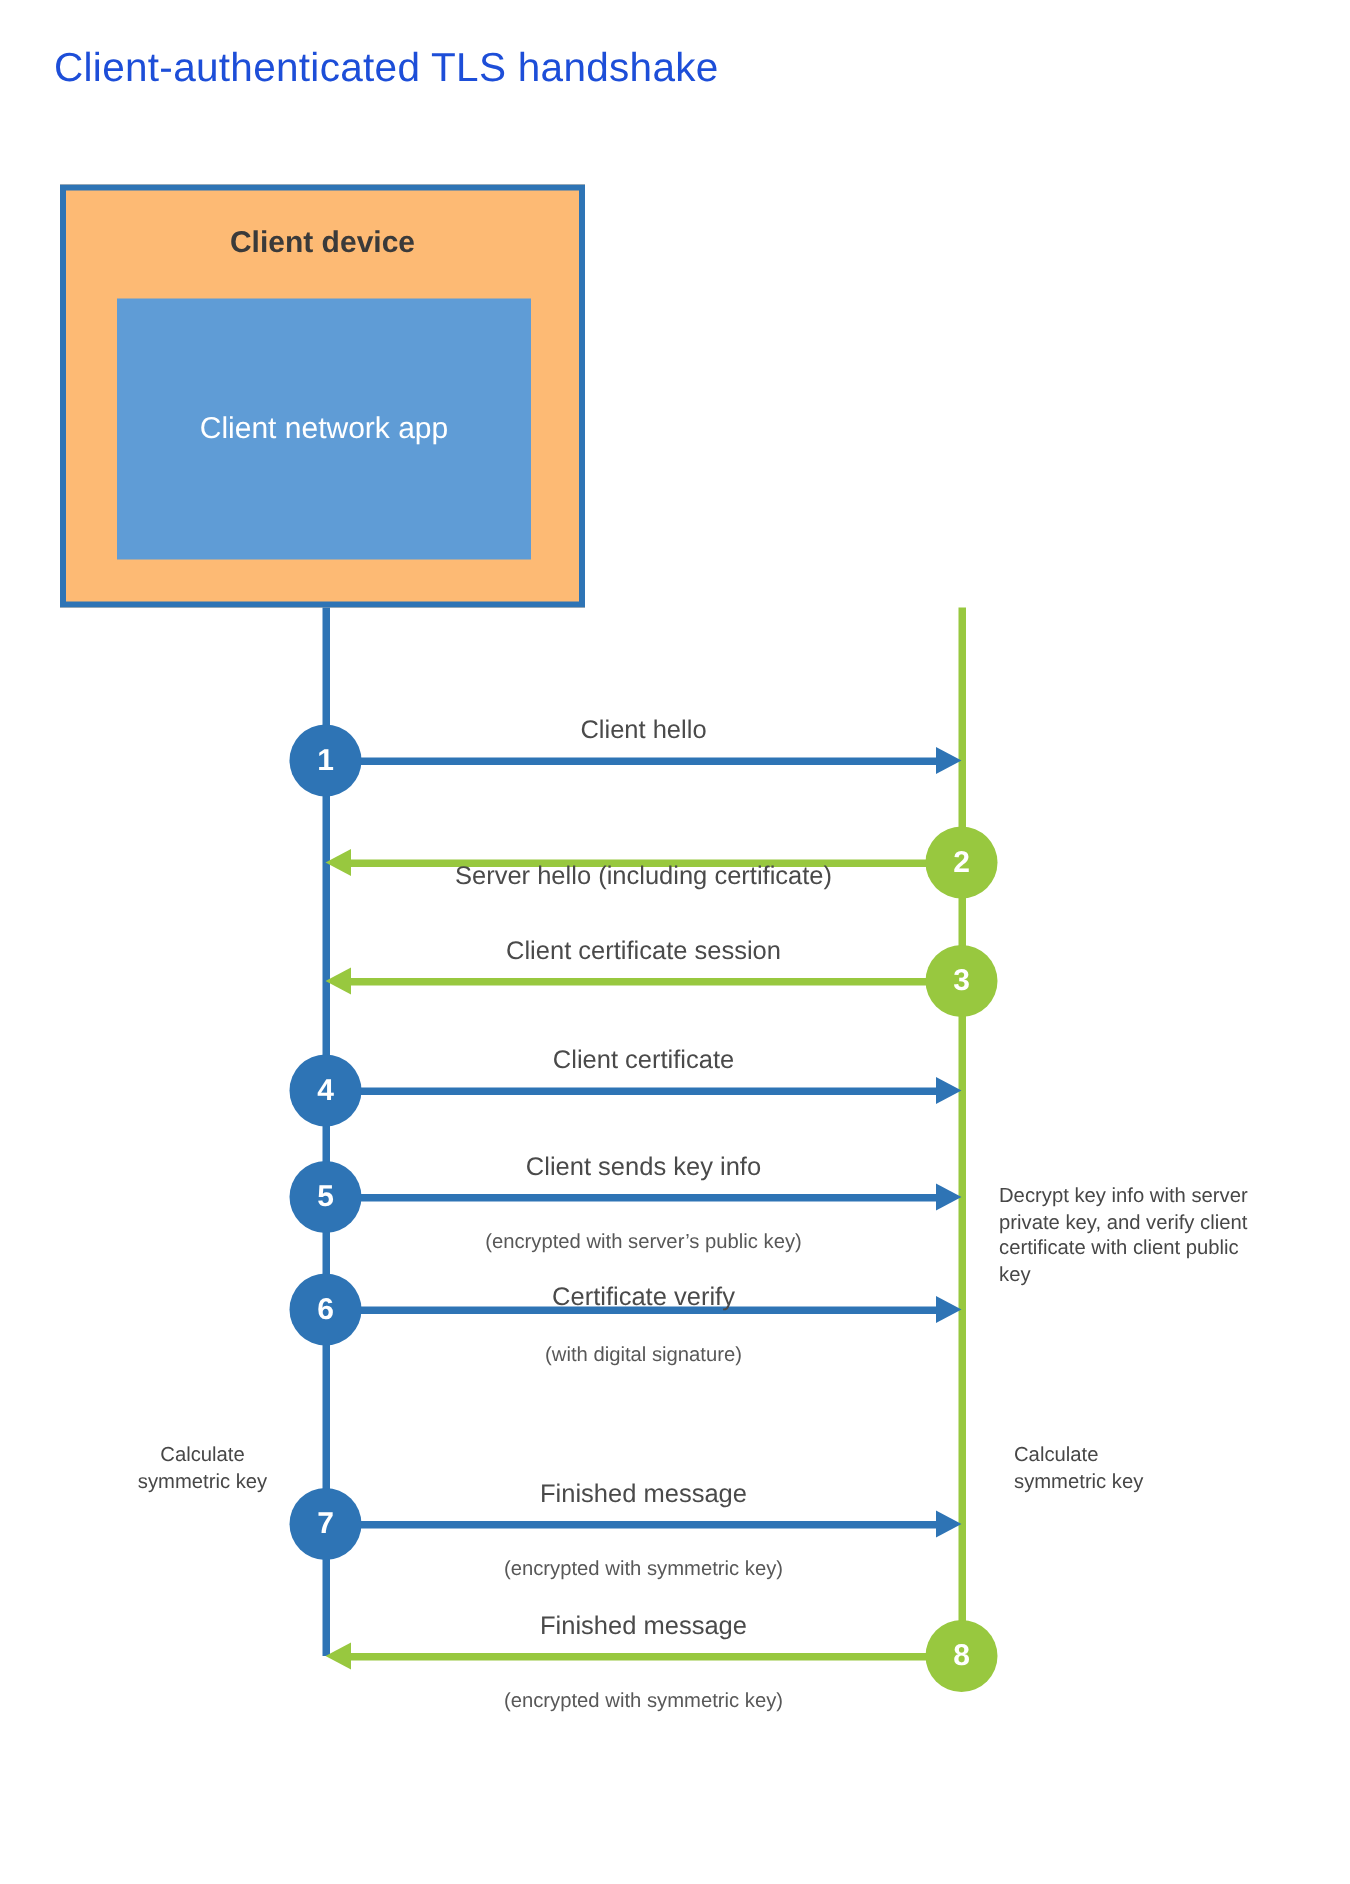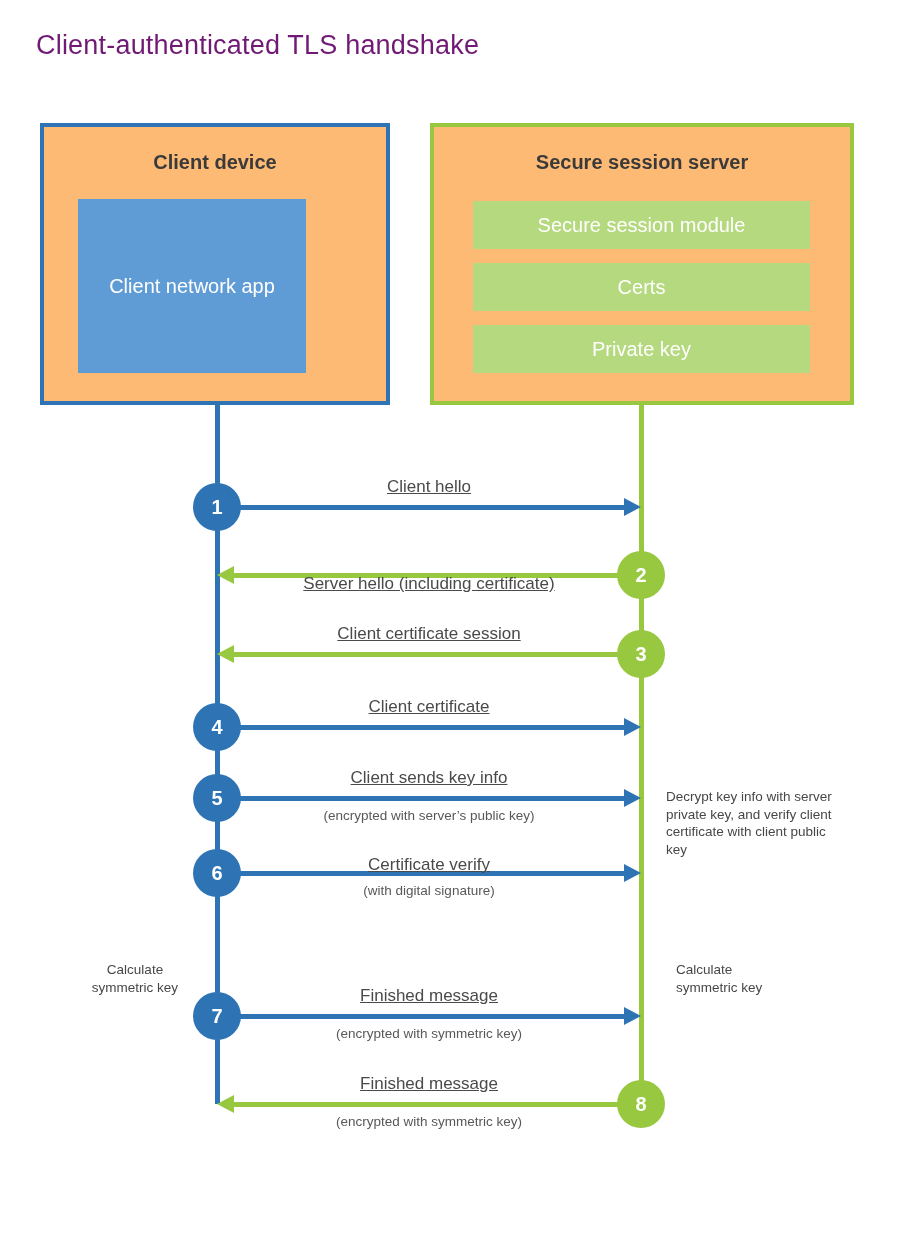--- a/index.html
+++ b/index.html
@@ -6,33 +6,33 @@
     --blue:#2e74b5; --blue-fill:#5f9cd6; --green:#98c83f; --green-fill:#b5d97e;
     --ink:#3a3a3a; --label:#4a4a4a; --sub:#585858;
   }
   html,body{margin:0;padding:0;background:#fff;}
   .canvas{
     position:relative; width:900px; height:1256px; background:#ffffff;
     font-family:"Liberation Sans", sans-serif; overflow:hidden;
   }
   .page-title{
     position:absolute; left:36px; top:30px; margin:0;
-    font-size:27px; font-weight:300; color:#701a75; letter-spacing:.2px;
+    font-size:27px; font-weight:300; color:#1d4ed8; letter-spacing:.2px;
   }
   .entity-box{
     position:absolute; top:123px; height:282px; box-sizing:border-box;
     background:#fdba74;
   }
   .entity-box.client{ left:40px; width:350px; border:4px solid var(--blue); }
   .entity-box.server{ left:430px; width:424px; border:4px solid var(--green); }
   .box-title{
     text-align:center; margin-top:24px; font-size:20px; font-weight:700; color:var(--ink);
   }
   .app-box{
-    position:absolute; left:34px; top:72px; width:228px; height:174px;
+    position:absolute; left:34px; top:72px; width:276px; height:174px;
     background:var(--blue-fill); color:#fff; font-size:20px;
     display:flex; align-items:center; justify-content:center; text-align:center;
   }
   .app-box .wrap-narrow{ width:180px; line-height:29px; }
   .server-bar{
     position:absolute; left:39px; width:337px; height:48px;
     background:var(--green-fill); color:#fff; font-size:20px;
     display:flex; align-items:center; justify-content:center; text-align:center;
   }
   .lifeline{ position:absolute; top:405px; width:5px; height:699px; }
@@ -44,51 +44,45 @@
     color:#fff; font-size:20px; font-weight:700;
     display:flex; align-items:center; justify-content:center; z-index:3;
   }
   .arrow-line{ position:absolute; height:5px; z-index:2; }
   .arrow-head{
     position:absolute; width:0; height:0; z-index:2;
     border-top:9px solid transparent; border-bottom:9px solid transparent;
   }
   .arrow-label{
     position:absolute; left:217px; width:424px; text-align:center;
-    font-size:17px; color:var(--label); z-index:2;text-decoration:underline;
+    font-size:17px; color:var(--label); z-index:2;
   }
   .arrow-sub{
     position:absolute; left:217px; width:424px; text-align:center;
-    font-size:13.5px; color:var(--sub); z-index:2;
+    font-size:13.5px; color:var(--sub); z-index:2;margin-top:12px;
   }
   .note{ position:absolute; font-size:13.5px; line-height:17.5px; color:#474747;margin-top:24px; }
   .note.decrypt{ left:666px; top:764px; width:172px; text-align:left; }
   .note.calc-left{ left:83px; top:937px; width:104px; text-align:center; }
   .note.calc-right{ left:676px; top:937px; width:110px; text-align:left; }
 </style>
 </head>
 <body>
 
 <div class="canvas">
 
   <h1 class="page-title">Client-authenticated TLS handshake</h1>
 
   <div class="entity-box client">
     <div class="box-title">Client device</div>
     <div class="app-box">
       <div class="wrap-narrow">Client network app</div>
     </div>
   </div>
 
-  <div class="entity-box server">
-    <div class="box-title">Secure session server</div>
-    <div class="server-bar" style="top:74px;">Secure session module</div>
-    <div class="server-bar" style="top:136px;">Certs</div>
-    <div class="server-bar" style="top:198px;">Private key</div>
-  </div>
 
   <div class="lifeline client"></div>
   <div class="lifeline server"></div>
 
   <div id="steps">
       <div class="step-circle" style="left: 193px; top: 483px; background: var(--blue);">1</div>
       <div class="arrow-line" style="top: 505px; width: 409px; left: 217px; background: var(--blue);"></div>
       <div class="arrow-head" style="top: 498px; left: 624px; border-left: 17px solid var(--blue);"></div>
       <div class="arrow-label" style="top: 477px;">Client hello</div>
       <div class="step-circle" style="left: 617px; top: 551px; background: var(--green);">2</div>

